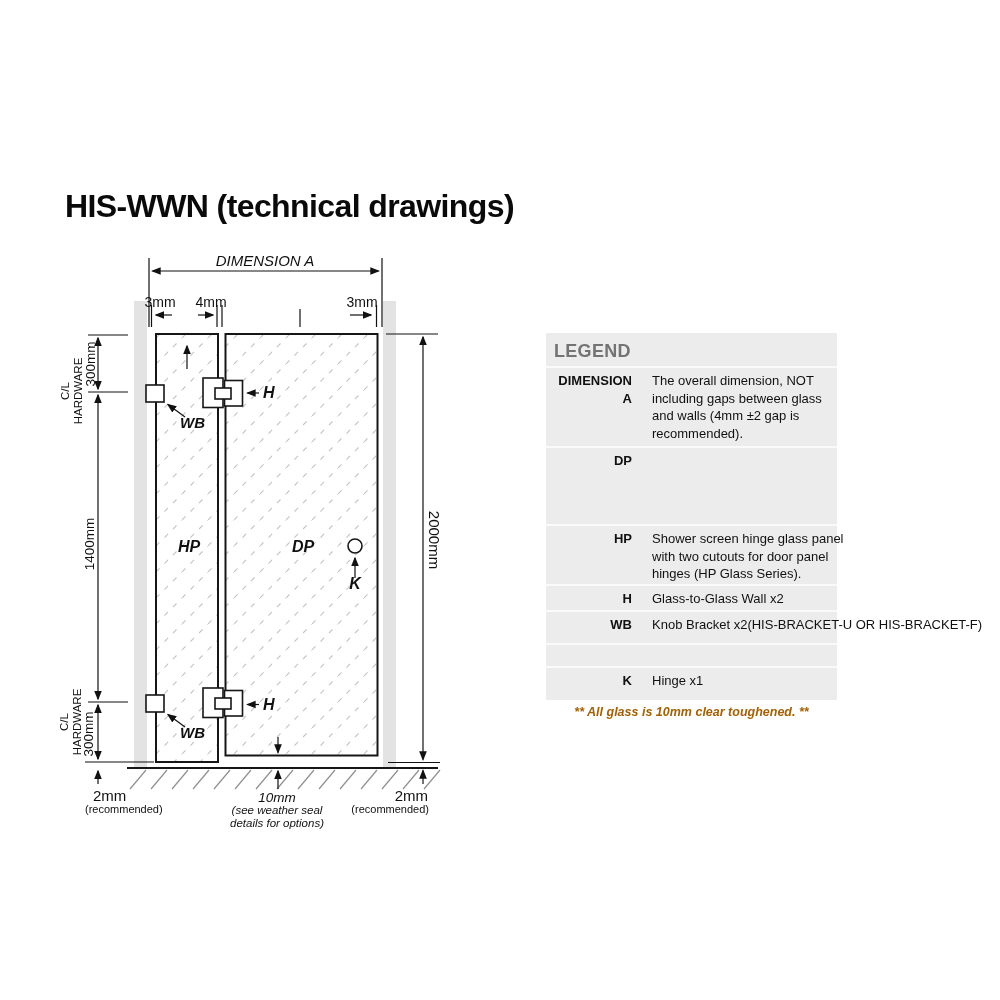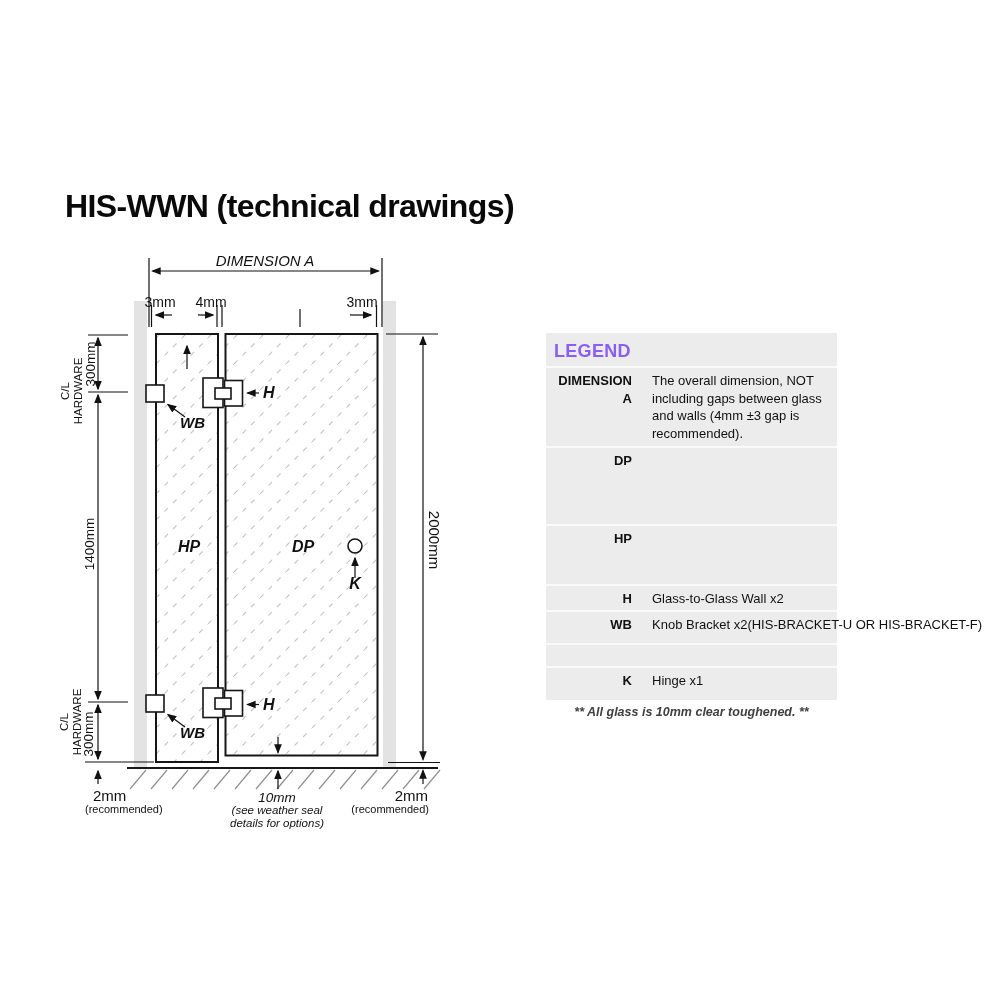--- a/index.html
+++ b/index.html
@@ -7,28 +7,28 @@
         font-family:"Liberation Sans",sans-serif;color:#111;}
   .title{position:absolute;left:61px;top:184px;margin:4px;font-size:32px;font-weight:bold;
          letter-spacing:-0.6px;color:#0a0a0a;white-space:nowrap;}
   svg{position:absolute;left:0;top:0;}
   .dt{font-family:"Liberation Sans",sans-serif;fill:#111;font-size:13.5px;}
   .s14{font-size:14px;} .s15{font-size:15px;} .s11{font-size:11px;} .s115{font-size:11.5px;}
   .it{font-style:italic;}
   .bi{font-style:italic;font-weight:bold;font-size:16px;}
   .bi15{font-style:italic;font-weight:bold;font-size:15px;}
   .legend{position:absolute;left:546px;top:333px;width:291px;height:367px;background:#ececec;}
-  .legend-title{font-size:18px;font-weight:bold;letter-spacing:.3px;padding:8px 0 4px 8px;color:#8b5cf6;border-radius:6px;}
+  .legend-title{font-size:18px;font-weight:bold;letter-spacing:.3px;padding:8px 0 4px 8px;color:#737373;border-radius:6px;}
   .lrow{display:flex;border-top:2px solid #fafafa;padding-top:4px;box-sizing:border-box;}
   .lkey{width:86px;text-align:right;font-weight:bold;font-size:13px;line-height:17.5px;flex:none;}
   .ldesc{margin-left:20px;font-size:13px;line-height:17.5px;white-space:pre;}
   .r1{min-height:80px}.r2{min-height:78px}.r3{min-height:60px}.r4{min-height:26px}
   .r5{min-height:33px}.r6{min-height:23px}.r7{min-height:36px}
   .footnote{position:absolute;left:546px;top:705px;width:291px;text-align:center;
-            font-style:italic;font-weight:600;font-size:12.5px;color:#404040;}
+            font-style:italic;font-weight:600;font-size:12.5px;color:#a16207;}
 </style>
 </head>
 <body>
 
 <div class="page">
 
   <h1 class="title">HIS-WWN (technical drawings)</h1>
 
   <svg width="1000" height="1000" viewBox="0 0 1000 1000">
     <defs>
@@ -160,28 +160,31 @@
       <text class="dt bi" x="355" y="589" text-anchor="middle">K</text>
     </g>
   </svg>
 
   <div class="legend">
     <div class="legend-title">LEGEND</div>
     <div class="lrow r1">
       <div class="lkey">DIMENSION A</div>
       <div class="ldesc">The overall dimension, NOT
 including gaps between glass
-and walls (4mm ±3 gap is
+and walls (4mm ±2 gap is
 recommended).</div>
     </div>
     <div class="lrow r2">
       <div class="lkey">DP</div>
     </div>
     <div class="lrow r3">
       <div class="lkey">HP</div>
+      <div class="ldesc">Shower screen hinge glass panel
+with two cutouts for door panel
+hinges (HP Glass Series).</div>
     </div>
     <div class="lrow r4">
       <div class="lkey">H</div>
       <div class="ldesc">Glass-to-Glass Wall x2</div>
     </div>
     <div class="lrow r5">
       <div class="lkey">WB</div>
       <div class="ldesc">Knob Bracket x2(HIS-BRACKET-U OR HIS-BRACKET-F)</div>
     </div>
     <div class="lrow r6">

